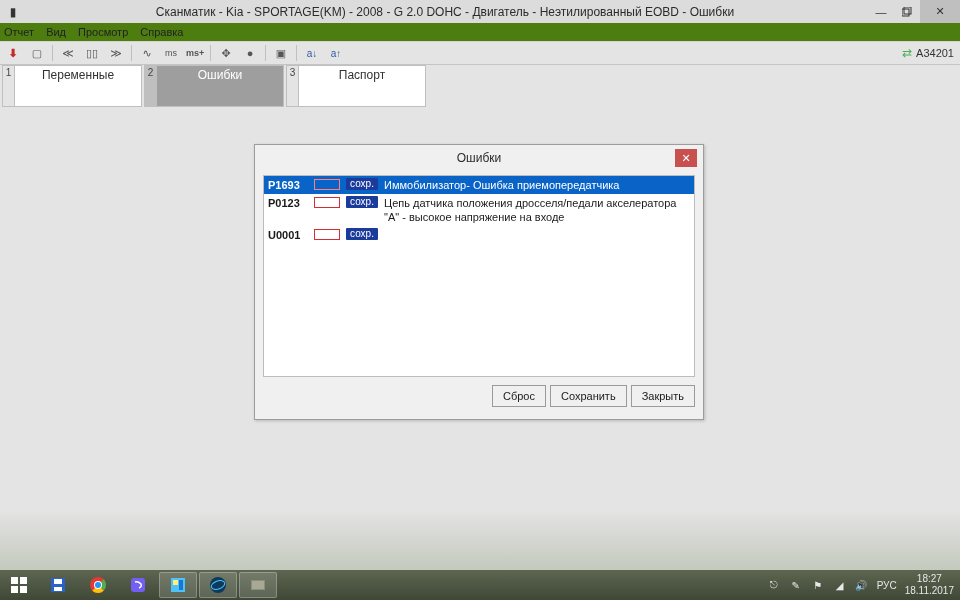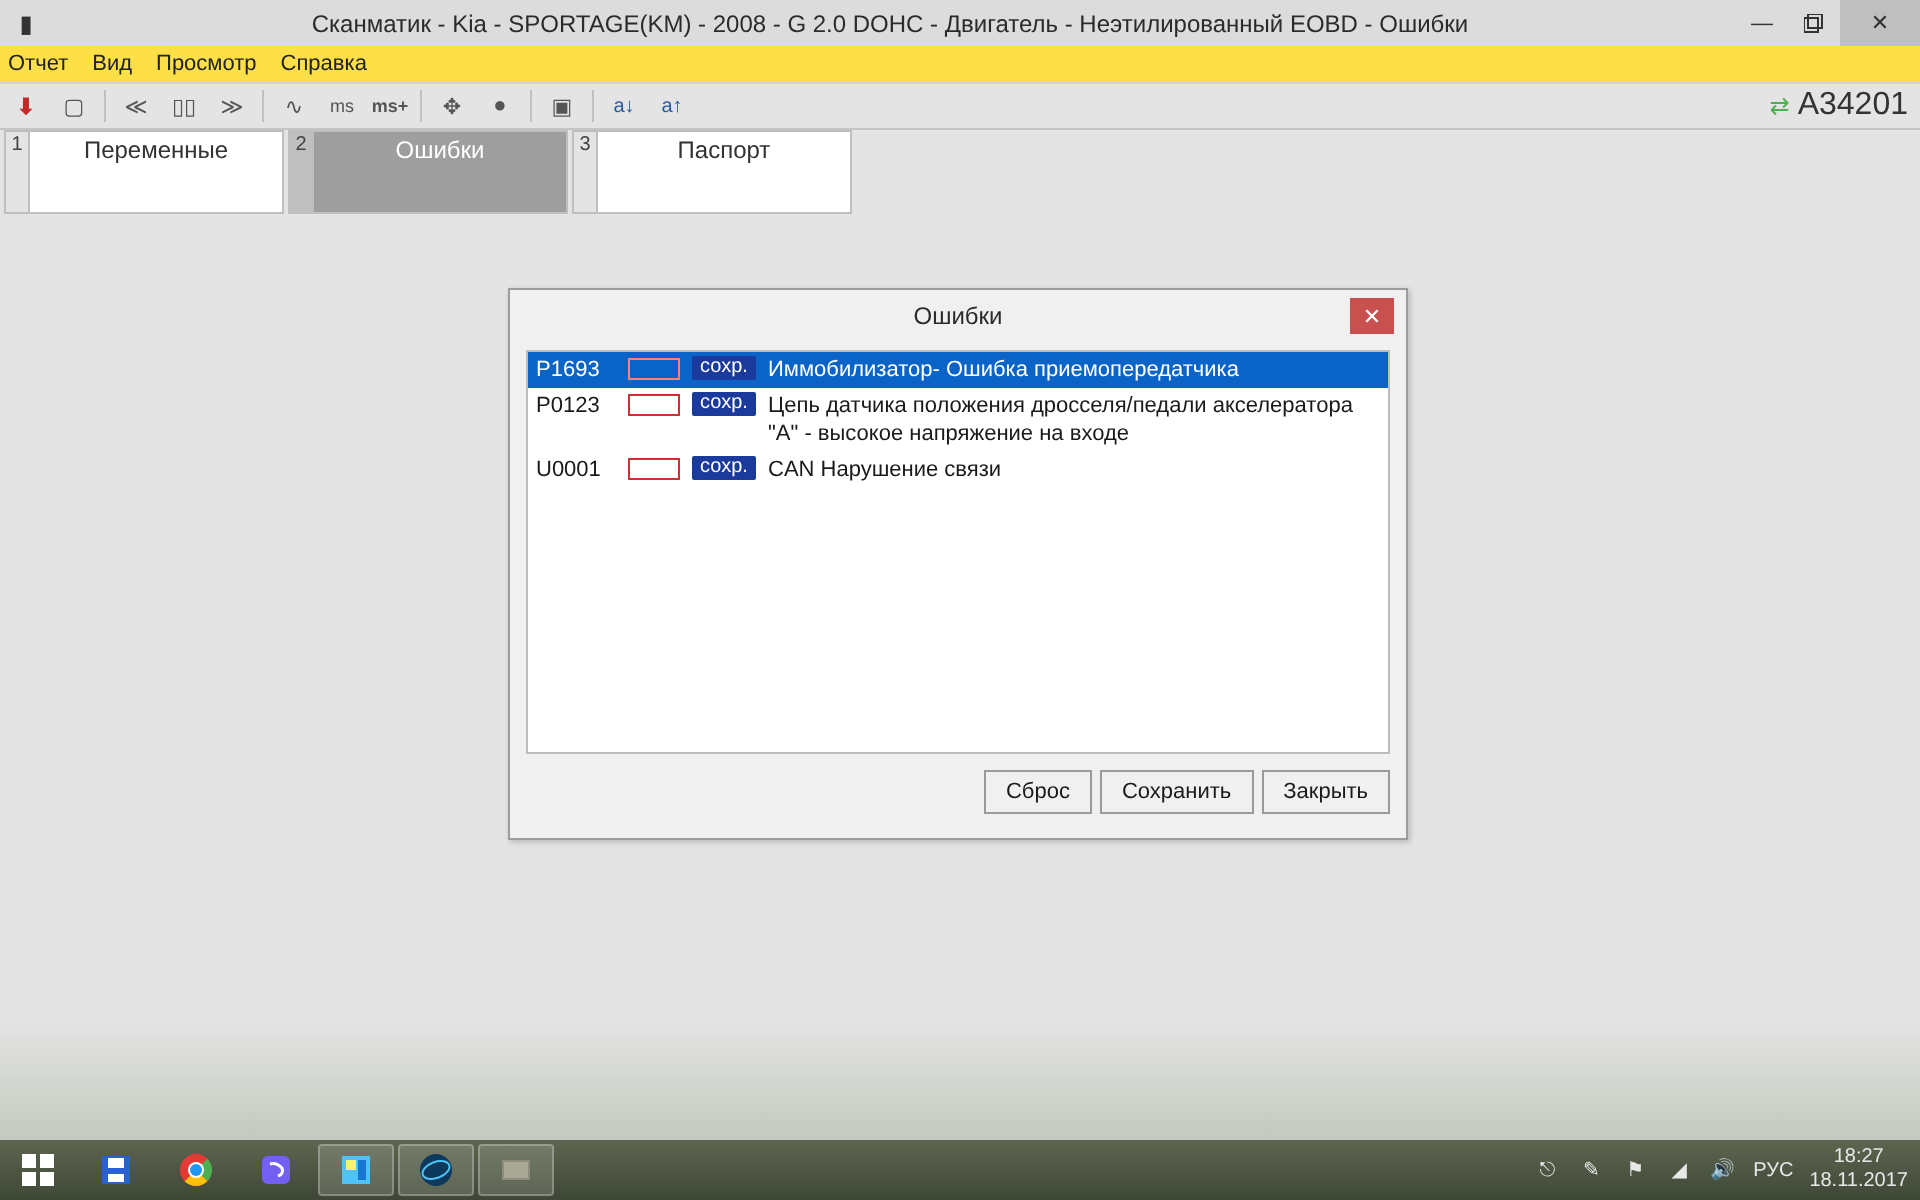--- a/index.html
+++ b/index.html
@@ -7,47 +7,47 @@
 body { background: #e4e4e4; font-size: 11px; color: #1a1a1a; position: relative; }
 
 .titlebar { height: 23px; background: #dcdcdc; display: flex; align-items: center; position: relative; }
 .titlebar .appicon { width: 18px; height: 18px; margin-left: 4px; display: flex; align-items: center; justify-content: center; font-size: 12px; color: #333; }
 .titlebar .title { flex: 1; text-align: center; font-size: 12px; color: #2b2b2b; }
 .titlebar .winbtns { display: flex; height: 100%; }
 .titlebar .winbtn { width: 26px; height: 100%; display: flex; align-items: center; justify-content: center; font-size: 11px; color: #333; }
 .titlebar .winbtn.restore svg { width: 10px; height: 10px; }
 .titlebar .winbtn.close { background: #bfbfbf; width: 40px; }
 
-.menubar { height: 18px; background: #fde047; display: flex; align-items: center; padding-left: 4px; gap: 12px; font-size: 11px; color: #222; }
+.menubar { height: 18px; background: #4d7c0f; display: flex; align-items: center; padding-left: 4px; gap: 12px; font-size: 11px; color: #222; }
 .menubar span { cursor: default; }
 
 .toolbar { height: 24px; background: #e4e4e4; border-top: 1px solid #d4d4d4; border-bottom: 1px solid #c4c4c4; display: flex; align-items: center; padding: 0 4px; gap: 6px; position: relative; }
 .toolbar .tbtn { width: 18px; height: 18px; display: flex; align-items: center; justify-content: center; font-size: 11px; color: #555; }
 .toolbar .tbtn.red { color: #c62828; font-weight: bold; }
 .toolbar .tbtn.blue { color: #2c5aa0; font-size: 10px; }
 .toolbar .sep { width: 1px; height: 16px; background: #c0c0c0; }
 .toolbar .right { position: absolute; right: 6px; display: flex; align-items: center; gap: 4px; }
 .toolbar .right .connicon { color: #4CAF50; font-size: 12px; }
-.toolbar .right .conn { font-size: 16px; color: #333; }
+.toolbar .right .conn { font-size: 11px; color: #333; }
 
 .tabs { display: flex; gap: 2px; padding: 0 2px; }
 .tab { display: flex; border: 1px solid #bfbfbf; height: 42px; width: 140px; }
 .tab.active { background: #949494; }
 .tab .tabnum { width: 12px; background: #e4e4e4; border-right: 1px solid #bfbfbf; display: flex; align-items: flex-start; justify-content: center; font-size: 10px; color: #444; padding-top: 1px; }
 .tab.active .tabnum { background: #bfbfbf; }
 .tab .tabbody { flex: 1; background: #fff; display: flex; align-items: flex-start; justify-content: center; padding-top: 2px; font-size: 12px; color: #333; }
 .tab.active .tabbody { background: #9e9e9e; color: #fff; }
 
 .dialog { position: absolute; left: 254px; top: 144px; width: 450px; height: 276px; border: 1px solid #9c9c9c; background: #f0f0f0; box-shadow: 1px 1px 3px rgba(0,0,0,0.2); }
 .dialog .dlgtitle { height: 26px; display: flex; align-items: center; justify-content: center; position: relative; font-size: 12px; color: #2b2b2b; }
 .dialog .dlgtitle .dlgclose { position: absolute; right: 6px; top: 4px; width: 22px; height: 18px; background: #c8504f; color: #fff; display: flex; align-items: center; justify-content: center; font-size: 11px; }
 .dialog .dlgbody { margin: 4px 8px 0 8px; height: 202px; background: #fff; border: 1px solid #bcbcbc; overflow: hidden; }
 .dialog .errrow { display: flex; padding: 2px 4px; font-size: 11px; gap: 6px; align-items: flex-start; line-height: 14px; }
 .dialog .errrow.sel { background: #0a64c8; color: #fff; }
-.dialog .errrow .code { width: 40px; flex-shrink: 0; }
+.dialog .errrow .code { width: 40px; flex-shrink: 0; font-weight: bold; }
 .dialog .errrow .cbox { width: 26px; height: 11px; border: 1px solid #d03030; flex-shrink: 0; margin-top: 1px; }
 .dialog .errrow.sel .cbox { border-color: #ff8080; }
 .dialog .errrow .status { width: 32px; height: 12px; background: #1a3a9c; color: #fff; font-size: 10px; text-align: center; flex-shrink: 0; line-height: 12px; border-radius: 1px; }
 .dialog .errrow .desc { flex: 1; }
 .dialog .dlgbuttons { display: flex; justify-content: flex-end; gap: 4px; padding: 8px; margin-left: 21px; }
 .dialog .dlgbtn { height: 22px; padding: 0 10px; background: #f0f0f0; border: 1px solid #9a9a9a; font-size: 11px; display: flex; align-items: center; }
 
 .taskbar { position: absolute; bottom: 0; left: 0; right: 0; height: 30px; background: linear-gradient(180deg, rgba(70,80,55,0.85), rgba(45,55,35,0.9)); display: flex; align-items: center; }
 .taskbar .start { width: 38px; height: 100%; display: flex; align-items: center; justify-content: center; }
 .taskbar .start svg { width: 16px; height: 16px; }
@@ -138,21 +138,20 @@
     <div class="errrow">
       <span class="code">P0123</span>
       <span class="cbox"></span>
       <span class="status">сохр.</span>
       <span class="desc">Цепь датчика положения дросселя/педали акселератора "A" - высокое напряжение на входе</span>
     </div>
     <div class="errrow">
       <span class="code">U0001</span>
       <span class="cbox"></span>
       <span class="status">сохр.</span>
-      <span class="desc">CAN Нарушение связи</span>
     </div>
   </div>
   <div class="dlgbuttons">
     <div class="dlgbtn">Сброс</div>
     <div class="dlgbtn">Сохранить</div>
     <div class="dlgbtn">Закрыть</div>
   </div>
 </div>
 
 <div class="desktop-bg"></div>

